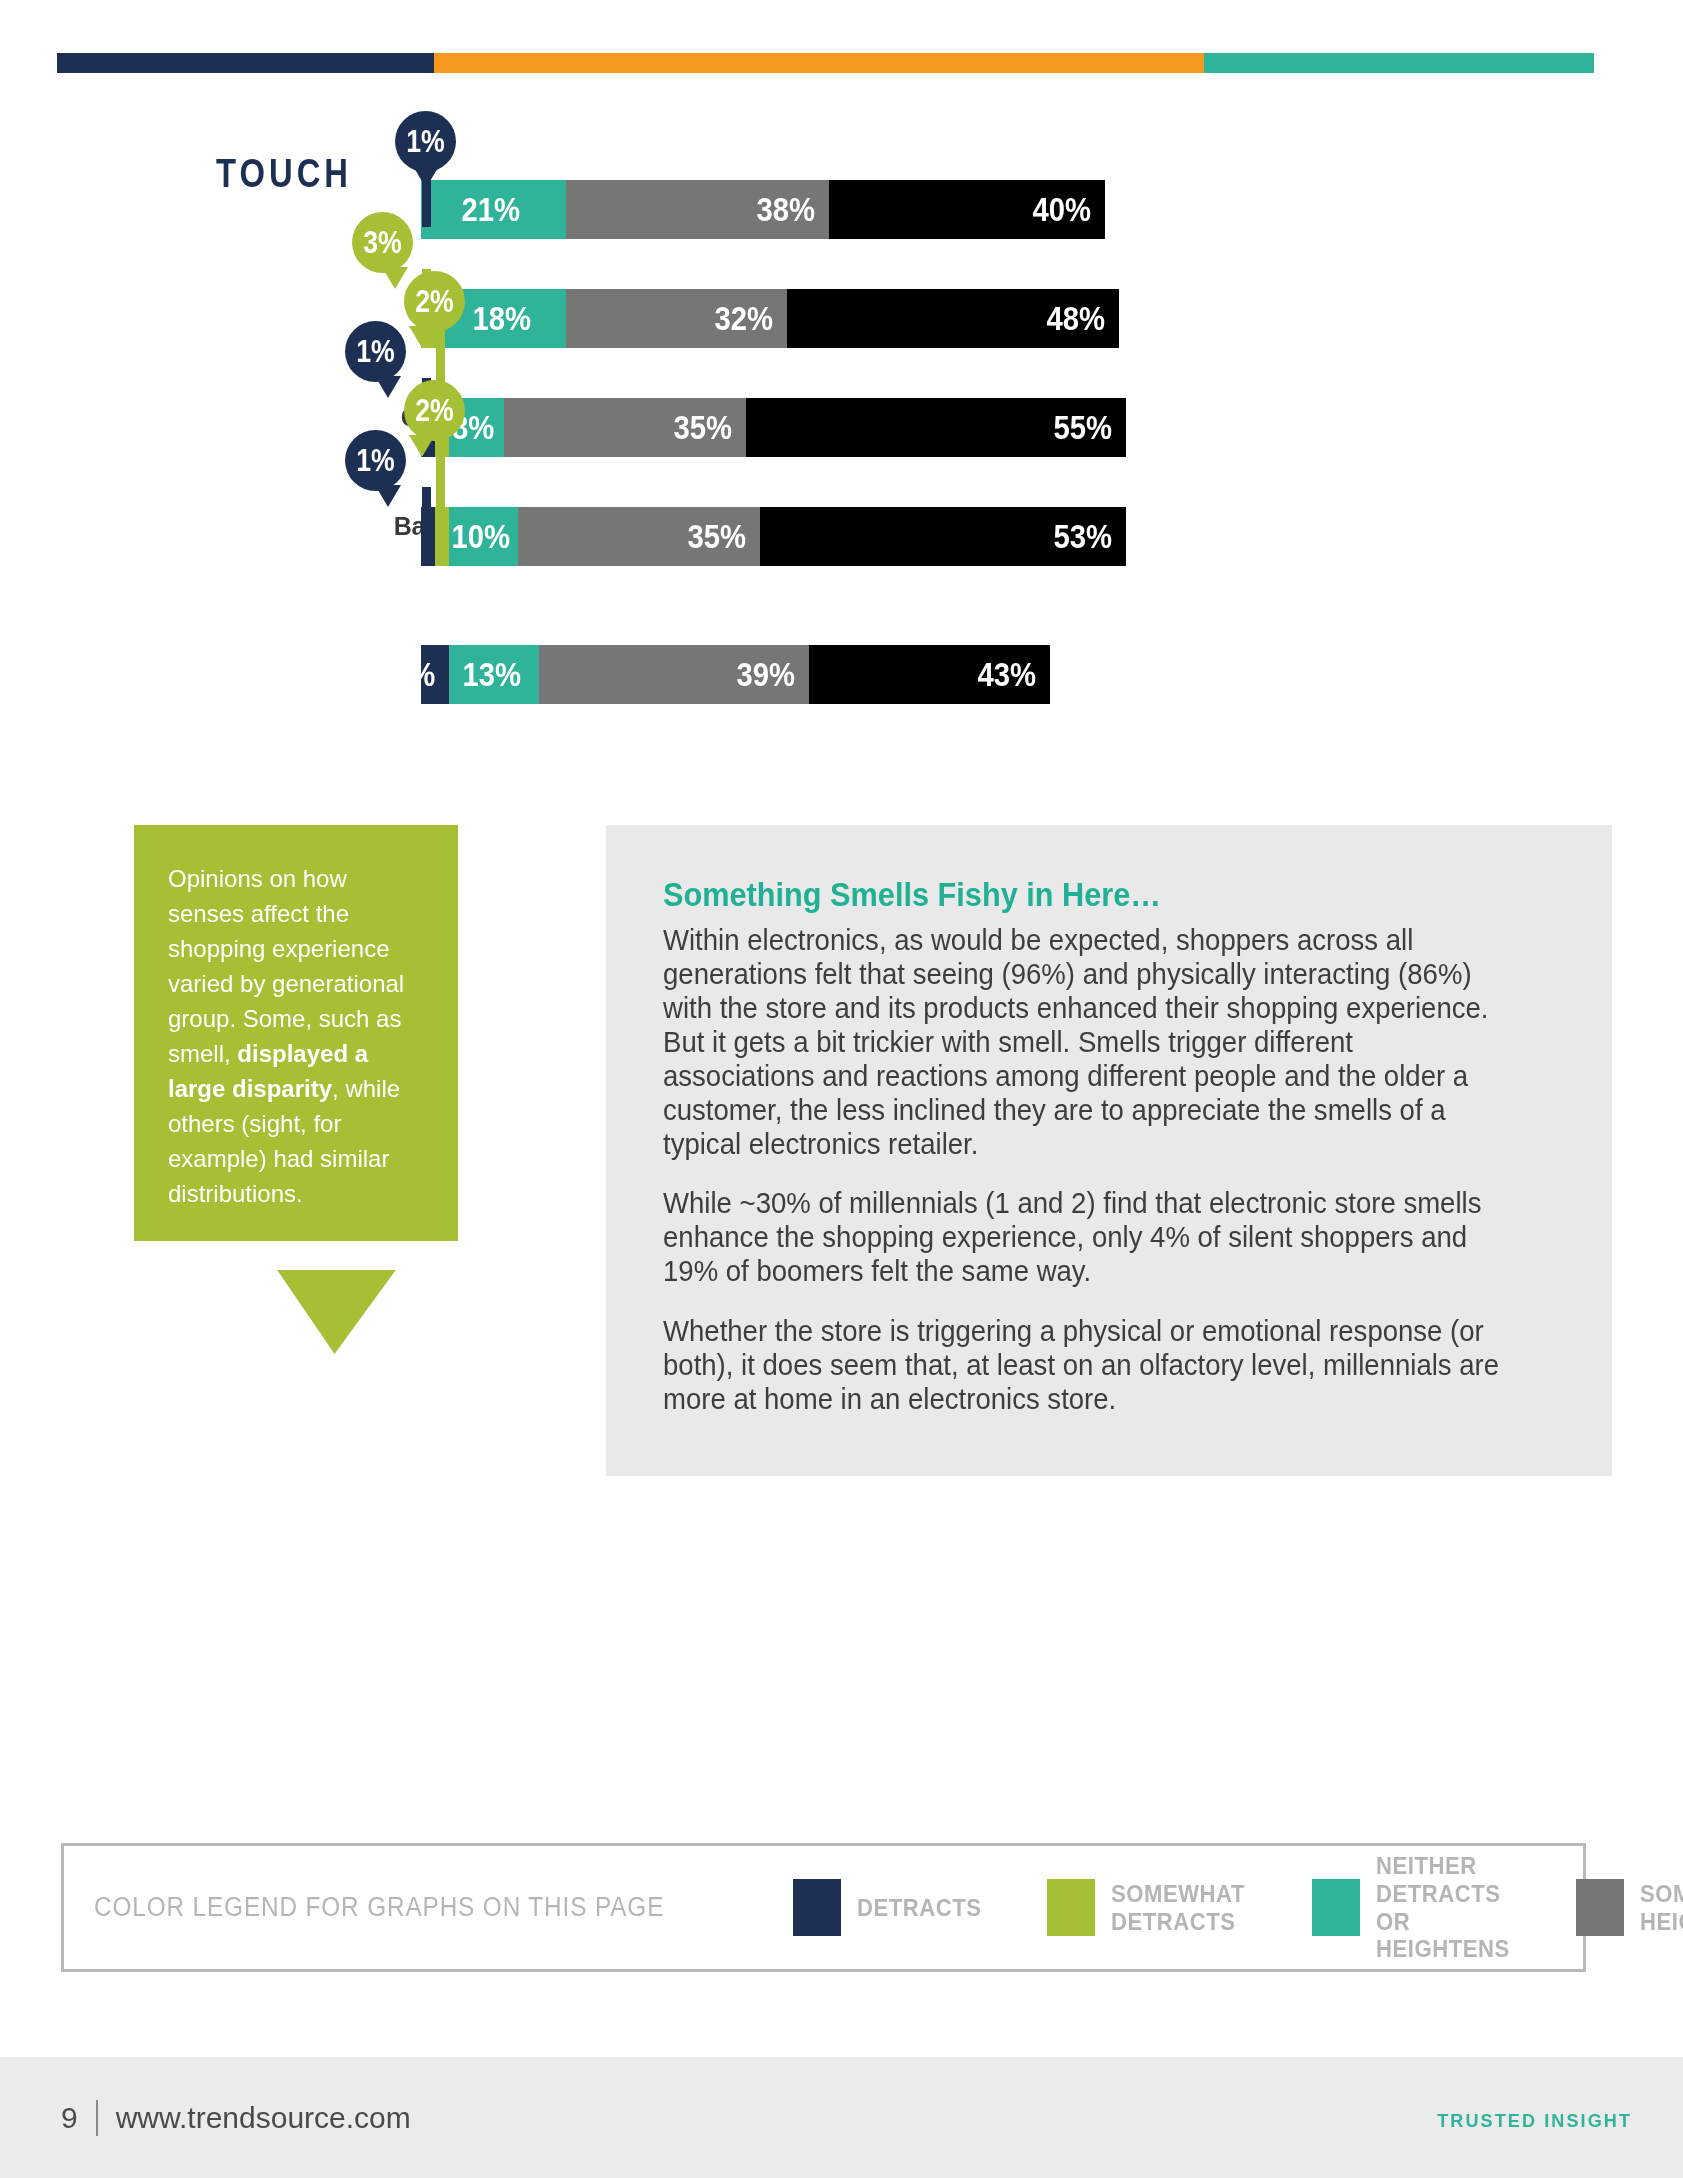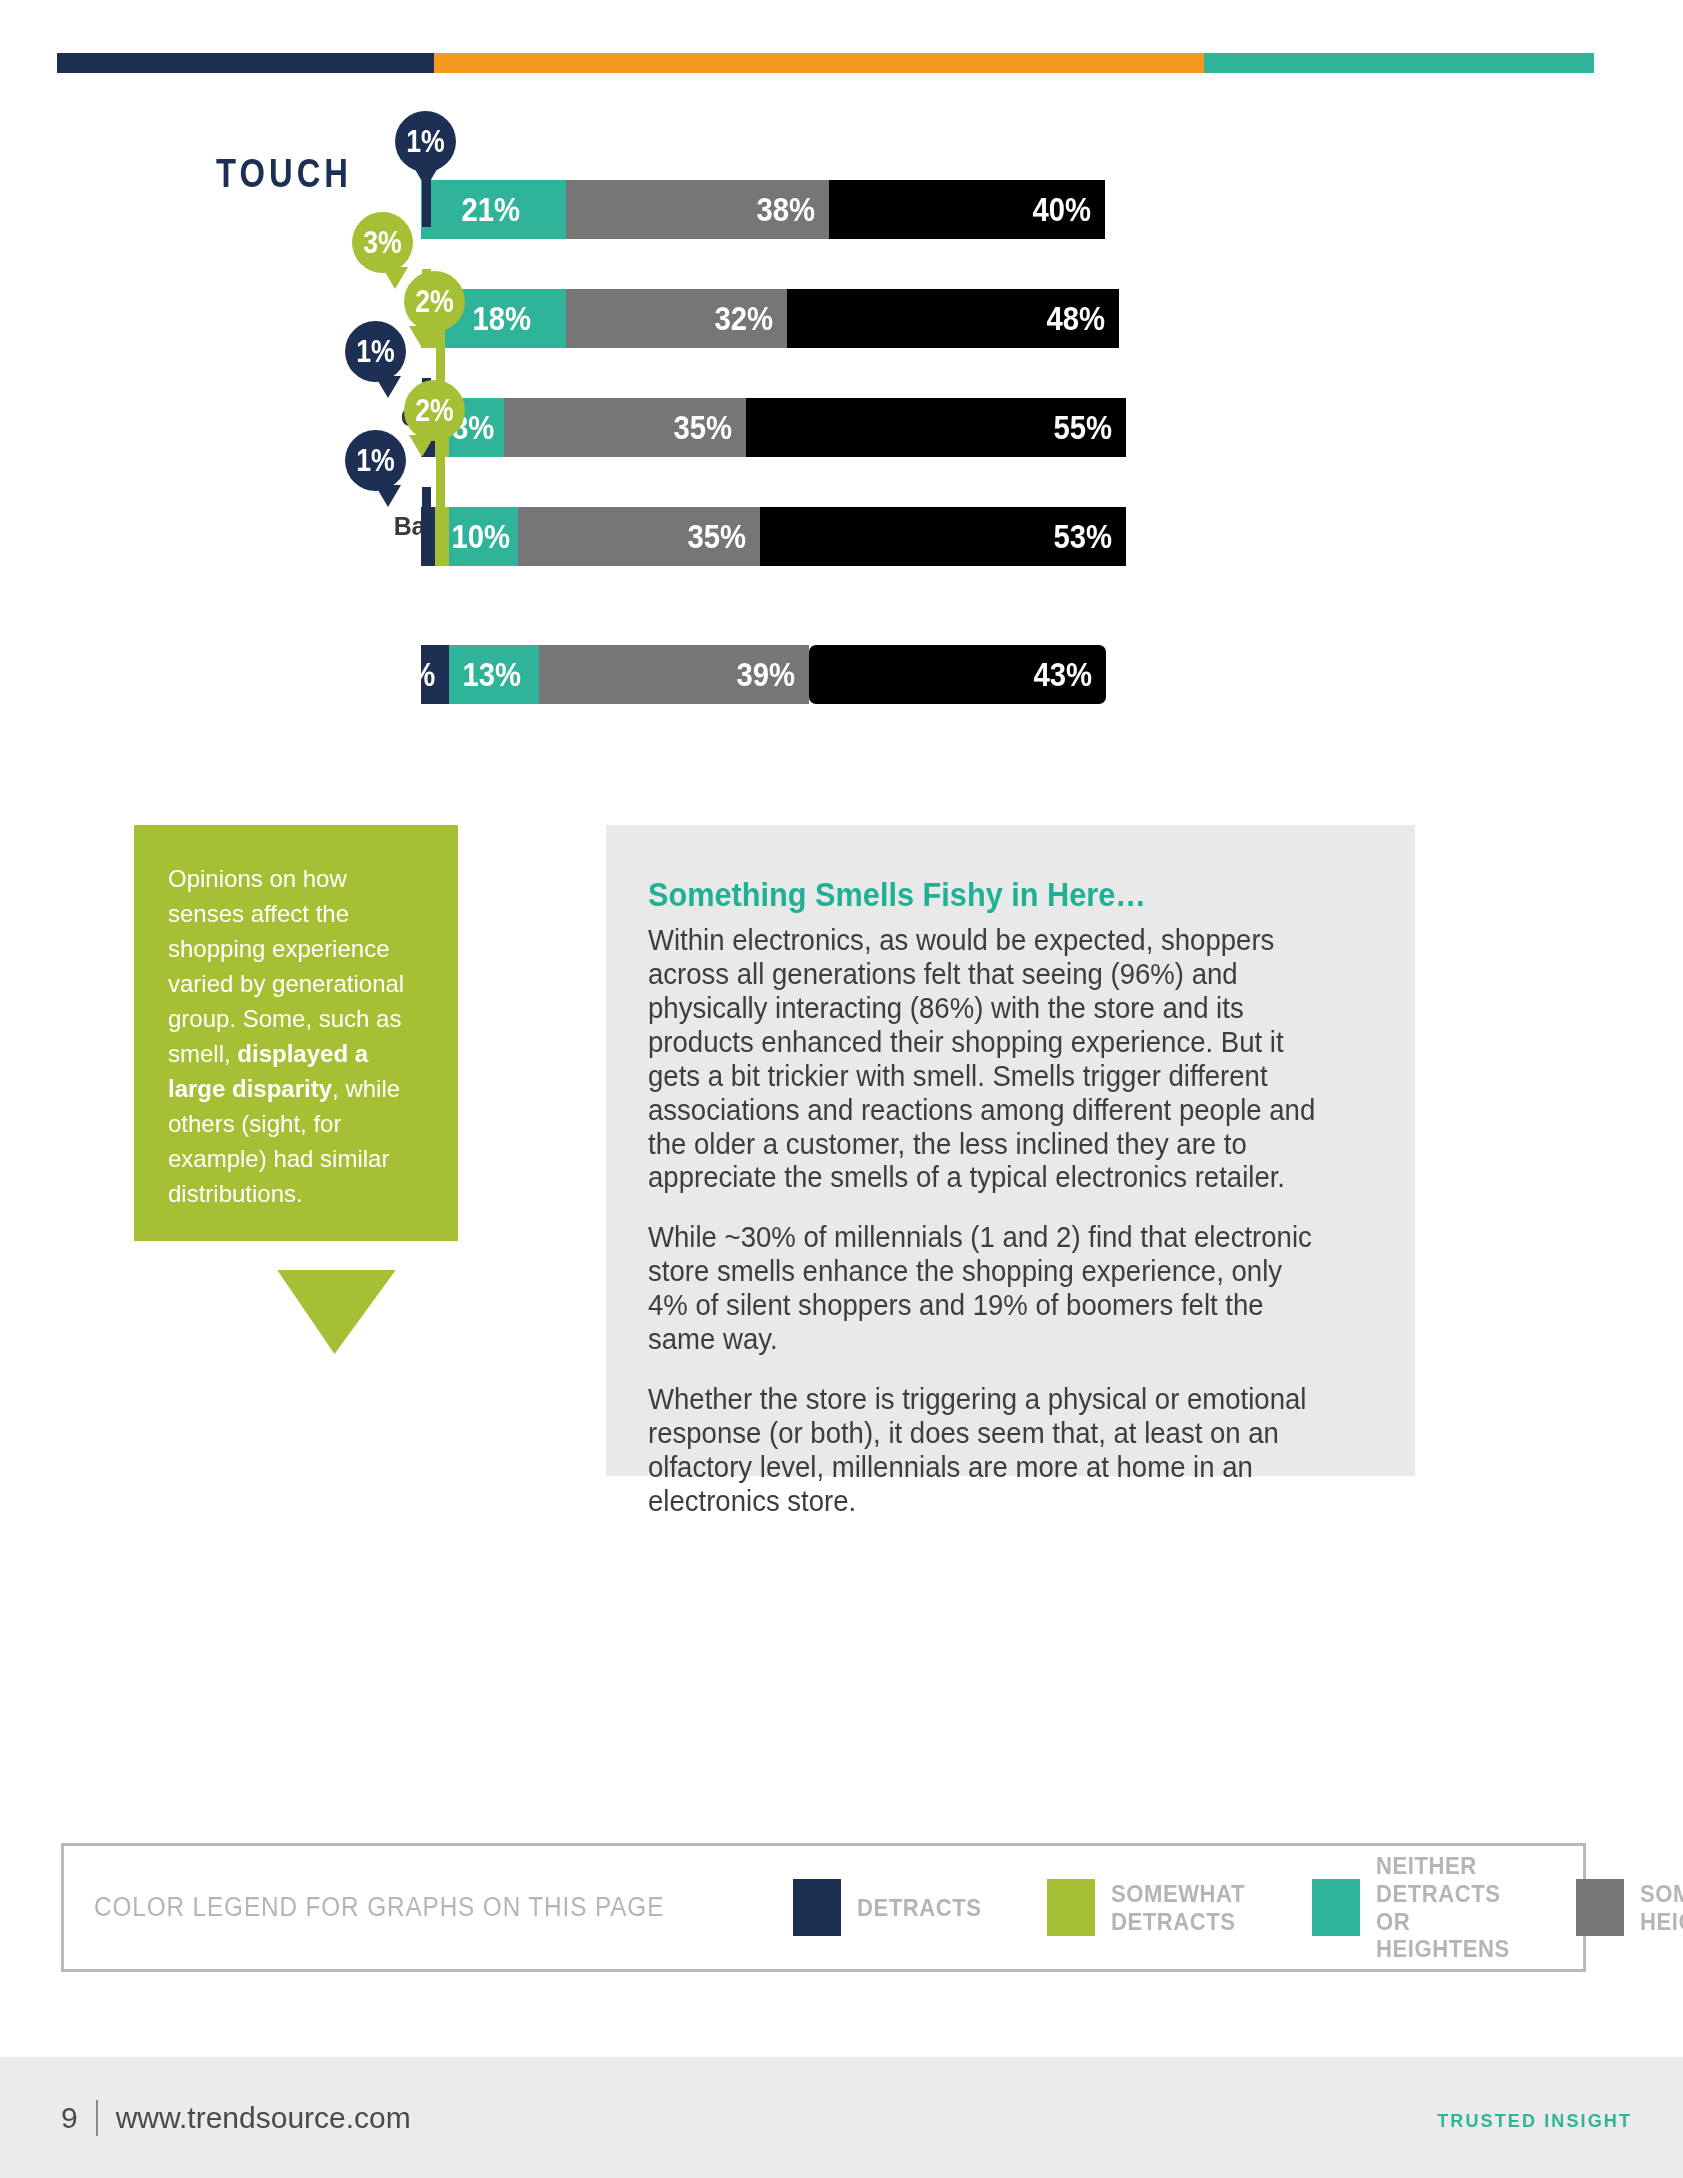--- a/index.html
+++ b/index.html
@@ -181,25 +181,25 @@
     width: 0; height: 0;
     border-left: 0 solid transparent;
     border-top: 0 solid transparent;
   }
   #quote-tail svg { display: block; }
 
   #panel {
     position: absolute;
     left: 606px;
     top: 825px;
-    width: 809px;
+    width: 1006px;
     height: 651px;
     background: #e9e9e9;
     box-sizing: border-box;
-    padding: 51px 57px 40px 42px;
+    padding: 51px 57px 40px 57px;
   }
   #panel .panel-title {
     font-family: "Liberation Sans Narrow", "Liberation Sans", sans-serif;
     font-size: 33px;
     font-weight: 700;
     color: #20b093;
     margin: 0 0 10px 0;
     transform: scaleX(0.93);
     transform-origin: left center;
     white-space: nowrap;
@@ -424,21 +424,21 @@
         <div class="bar">
           <div class="seg c-navy" style="width: 28px;">
             <span class="val">4%</span>
           </div>
           <div class="seg c-teal" style="width: 90px;">
             <span class="val">13%</span>
           </div>
           <div class="seg c-gray" style="width: 270px;">
             <span class="val">39%</span>
           </div>
-          <div class="seg c-orange" style="width: 297px; border-radius: 7px;">
+          <div class="seg c-orange" style="width: 241px;">
             <span class="val">43%</span>
           </div>
         </div>
       </div>
     </div>
 <div class="stem c-navy" style="left: 422px; top: 71px; height: 61px;"></div>
     <div class="callout c-navy" style="left: 395px; top: 16px;">
       <span class="cval">1%</span>
     </div>
     <div class="stem c-green" style="left: 422px; top: 174px; height: 61px;"></div>

